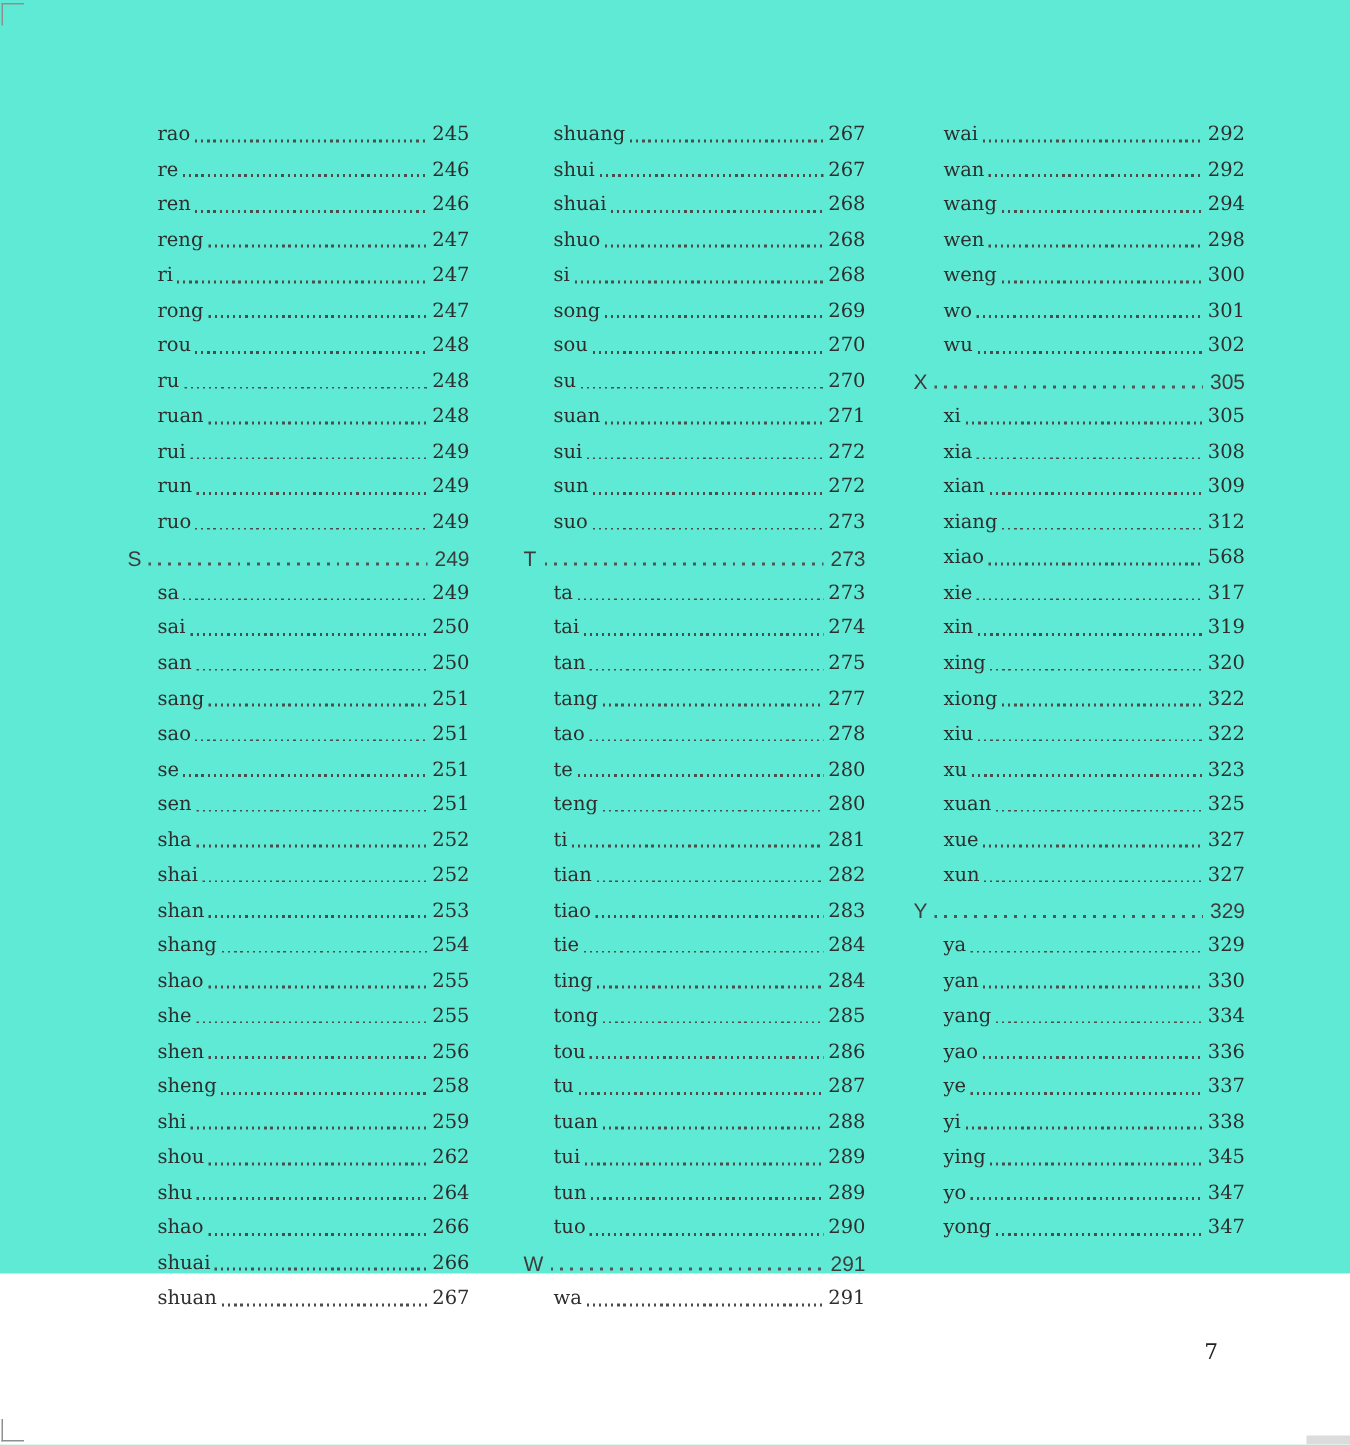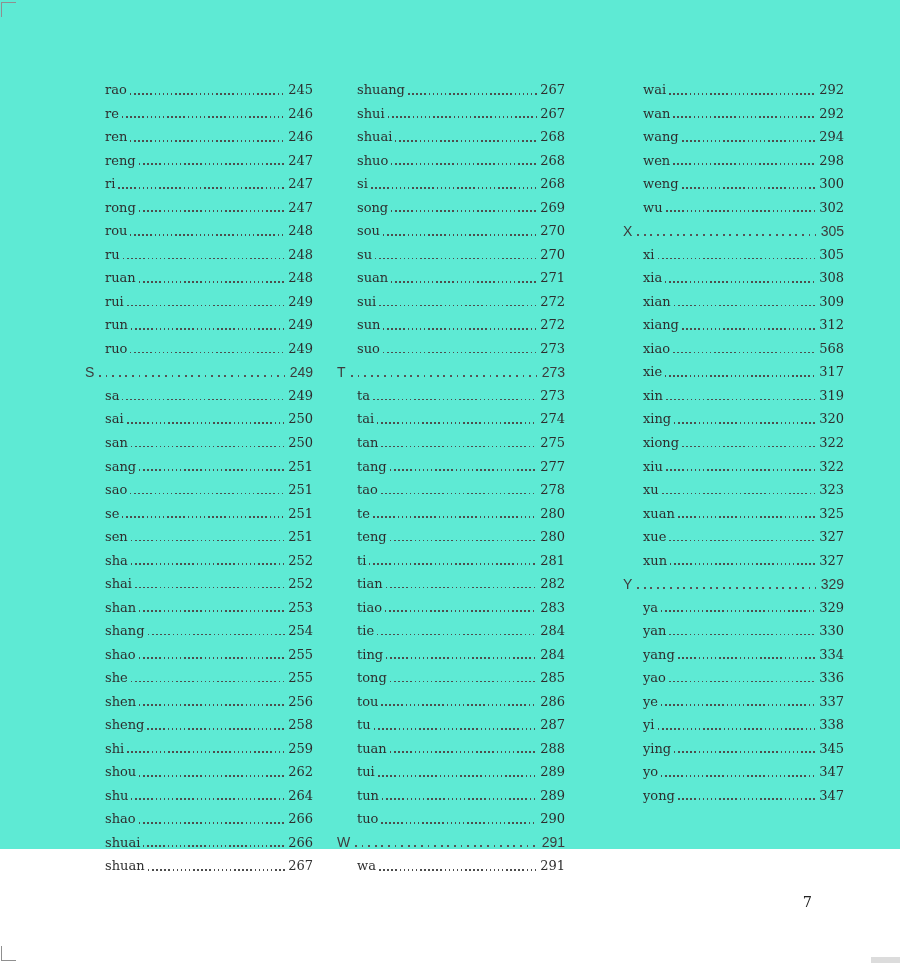--- a/index.html
+++ b/index.html
@@ -16,22 +16,22 @@
   }
   
   .crop-mark { position: absolute; width: 14px; height: 14px; }
   .crop-mark.tl { left: 1px; top: 2px; border-top: 1.5px solid #8f8f8f; border-left: 1.5px solid #8f8f8f; }
   .crop-mark.bl { left: 1px; top: 946px; border-bottom: 1.5px solid #8f8f8f; border-left: 1.5px solid #8f8f8f; }
   .scan-artifact { position: absolute; left: 871px; top: 957px; width: 29px; height: 6px; background: #dcdcdc; }
 
   
   .col { position: absolute; top: 78px; }
   .col-0 { left: 85px;  width: 228px; }
-  .col-1 { left: 337px; width: 228px; }
-  .col-2 { left: 623px; width: 221px; text-align: center; }
+  .col-1 { left: 349px; width: 228px; }
+  .col-2 { left: 609px; width: 221px; text-align: center; }
 
   .row {
     display: flex;
     align-items: center;
     height: 23.52px;
     color: #2e2e2e;
     white-space: nowrap;
   }
   .row .label { flex: none; }
   .row .pg { flex: none; }
@@ -442,20 +442,25 @@
         <span class="label">wen</span>
         <span class="leader"></span>
         <span class="pg">298</span>
       </div>
       <div class="row entry">
         <span class="label">weng</span>
         <span class="leader"></span>
         <span class="pg">300</span>
       </div>
       <div class="row entry">
+        <span class="label">wo</span>
+        <span class="leader"></span>
+        <span class="pg">301</span>
+      </div>
+      <div class="row entry">
         <span class="label">wu</span>
         <span class="leader"></span>
         <span class="pg">302</span>
       </div>
       <div class="row section">
         <span class="label">X</span>
         <span class="leader"></span>
         <span class="pg">305</span>
       </div>
       <div class="row entry">

